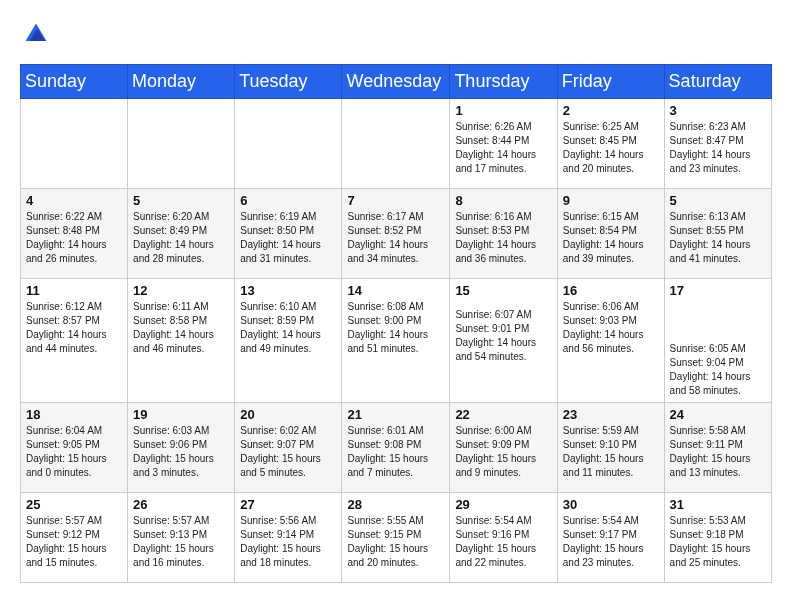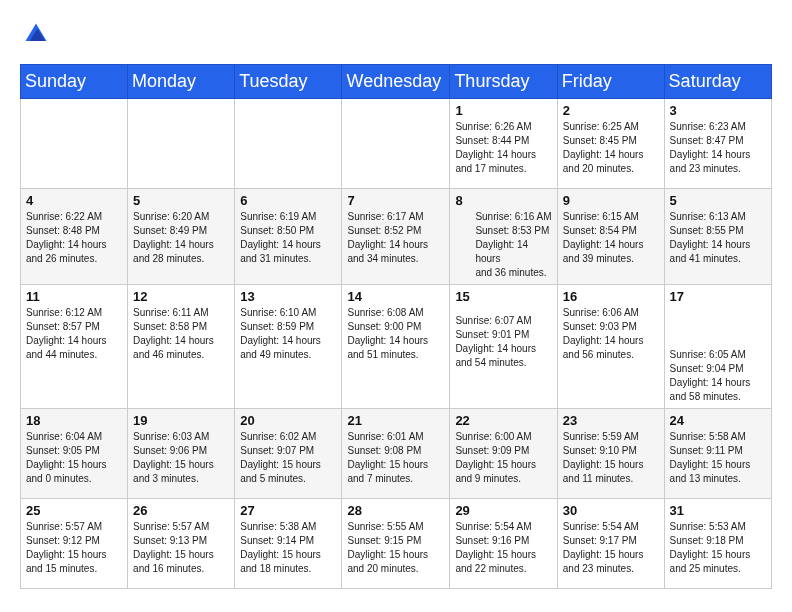--- a/index.html
+++ b/index.html
@@ -169,21 +169,21 @@
         </td>
         <td>
           <span class="day-num">7</span>
           <div class="day-info" style="white-space: pre-line;">Sunrise: 6:17 AM
 Sunset: 8:52 PM
 Daylight: 14 hours
 and 34 minutes.</div>
         </td>
         <td>
           <span class="day-num">8</span>
-          <div class="day-info" style="white-space: pre-line; margin-left: 20px;">Sunrise: 6:16 AM
+          <div class="day-info" style="white-space: pre-line;">Sunrise: 6:16 AM
 Sunset: 8:53 PM
 Daylight: 14 hours
 and 36 minutes.</div>
         </td>
         <td>
           <span class="day-num">9</span>
           <div class="day-info" style="white-space: pre-line;">Sunrise: 6:15 AM
 Sunset: 8:54 PM
 Daylight: 14 hours
 and 39 minutes.</div>
@@ -308,21 +308,21 @@
         </td>
         <td>
           <span class="day-num">26</span>
           <div class="day-info" style="white-space: pre-line;">Sunrise: 5:57 AM
 Sunset: 9:13 PM
 Daylight: 15 hours
 and 16 minutes.</div>
         </td>
         <td>
           <span class="day-num">27</span>
-          <div class="day-info" style="white-space: pre-line;">Sunrise: 5:38 AM
+          <div class="day-info" style="white-space: pre-line;">Sunrise: 5:56 AM
 Sunset: 9:14 PM
 Daylight: 15 hours
 and 18 minutes.</div>
         </td>
         <td>
           <span class="day-num">28</span>
           <div class="day-info" style="white-space: pre-line;">Sunrise: 5:55 AM
 Sunset: 9:15 PM
 Daylight: 15 hours
 and 20 minutes.</div>

